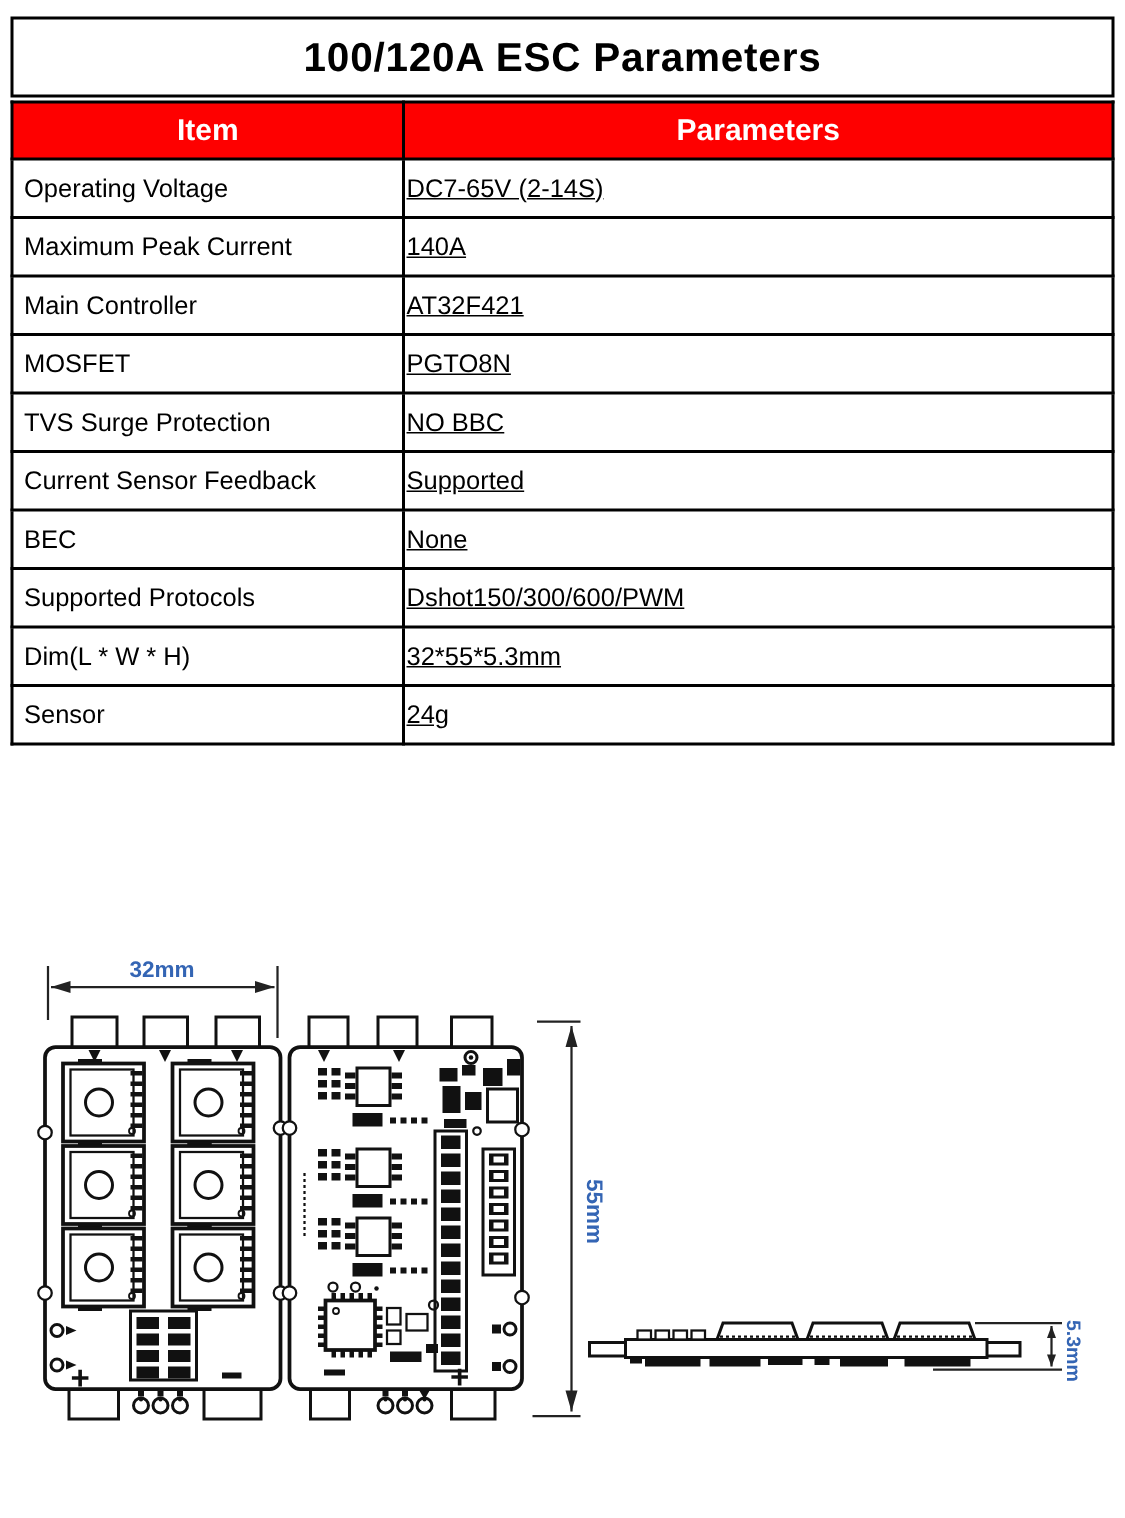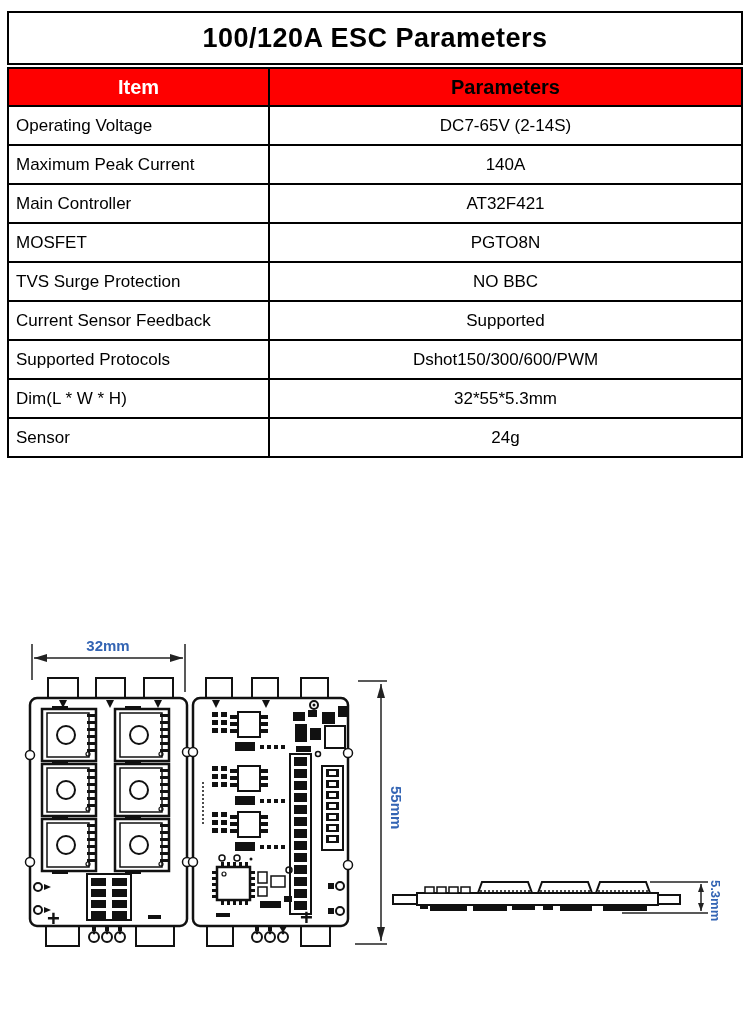--- a/index.html
+++ b/index.html
@@ -20,21 +20,21 @@
   table.spec col.c1 { width:261px; }
   table.spec th {
     border:2px solid #000; height:38px;
     color:#fff; font-size:20px; font-weight:bold; text-align:center;
   }
   table.spec td {
     border:2px solid #000; height:39px; font-size:17px; font-weight:400;
     background:#fff; overflow:hidden; white-space:nowrap;
   }
   td.item { text-align:left; padding-left:7px; }
-  td.val  { text-align:center; }
+  td.val  { text-align:left;text-decoration:underline; }
   .diagram { position:absolute; left:0; top:600px; width:750px; height:412px; }
   
   .ol  { fill:#fff; stroke:#111; stroke-width:2.5; }
   .ol2 { fill:#fff; stroke:#111; stroke-width:2; }
   .ol1 { fill:#fff; stroke:#111; stroke-width:1.5; }
   .blk { fill:#111; stroke:none; }
   .ln  { stroke:#222; stroke-width:1.5; fill:none; }
   .lnd { stroke:#111; stroke-width:1.5; fill:none; stroke-dasharray:2 2; }
   .arr { fill:#222; stroke:none; }
   .dim  { font-family:"Liberation Sans",sans-serif; font-size:15px; font-weight:600; fill:#3465b4; }
@@ -48,21 +48,21 @@
   <div class="title-box">100/120A ESC Parameters</div>
 
   <table class="spec">
     <colgroup>
         <col class="c1">
         <col>
       </colgroup>
     <thead>
       <tr>
         <th id="th-item" style="background: rgb(254, 0, 0); color: rgb(255, 255, 255);">Item</th>
-        <th id="th-params" style="background: rgb(254, 0, 0); color: #000000;">Parameters</th>
+        <th id="th-params" style="background: rgb(254, 0, 0); color: #ffffff;">Parameters</th>
       </tr>
     </thead>
     <tbody>
       <tr>
           <td class="item">Operating Voltage</td>
           <td class="val">DC7-65V (2-14S)</td>
         </tr>
       <tr>
           <td class="item">Maximum Peak Current</td>
           <td class="val">140A</td>
@@ -75,20 +75,24 @@
           <td class="item">MOSFET</td>
           <td class="val">PGTO8N</td>
         </tr>
       <tr>
           <td class="item">TVS Surge Protection</td>
           <td class="val">NO BBC</td>
         </tr>
       <tr>
           <td class="item">Current Sensor Feedback</td>
           <td class="val">Supported</td>
+        </tr>
+      <tr>
+          <td class="item">BEC</td>
+          <td class="val">None</td>
         </tr>
       <tr>
           <td class="item">Supported Protocols</td>
           <td class="val">Dshot150/300/600/PWM</td>
         </tr>
       <tr>
           <td class="item">Dim(L * W * H)</td>
           <td class="val">32*55*5.3mm</td>
         </tr>
       <tr>

